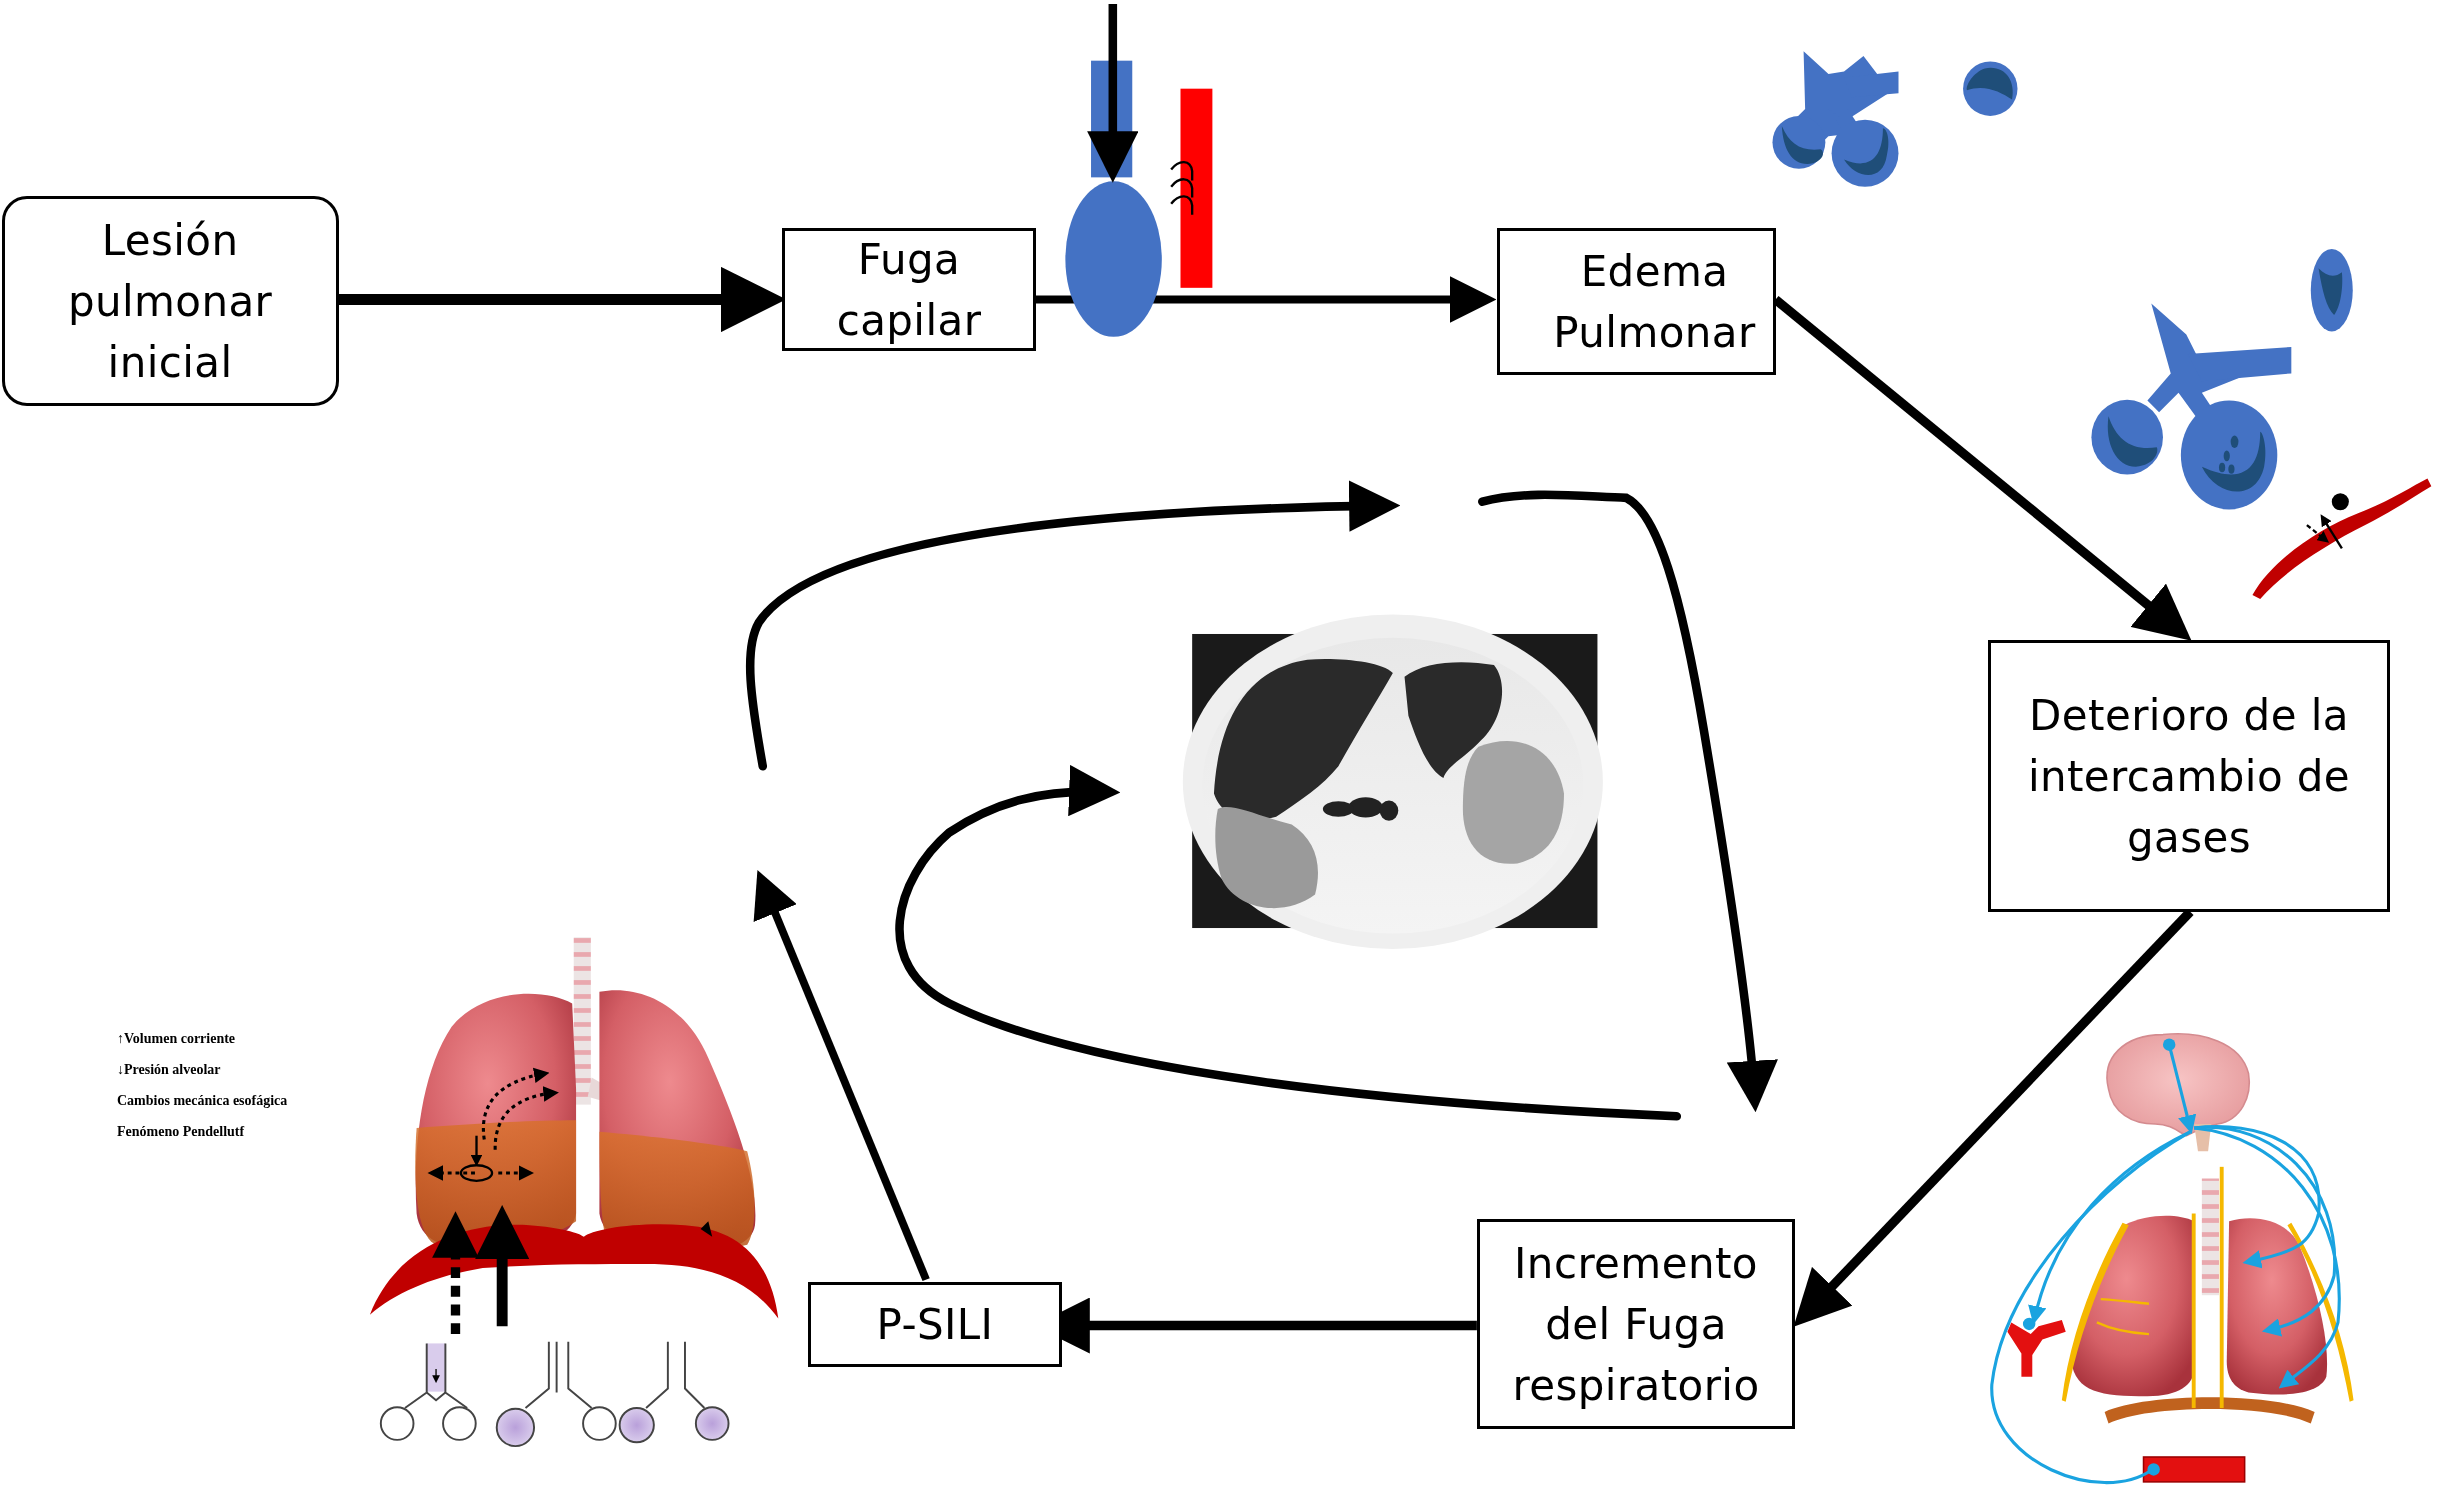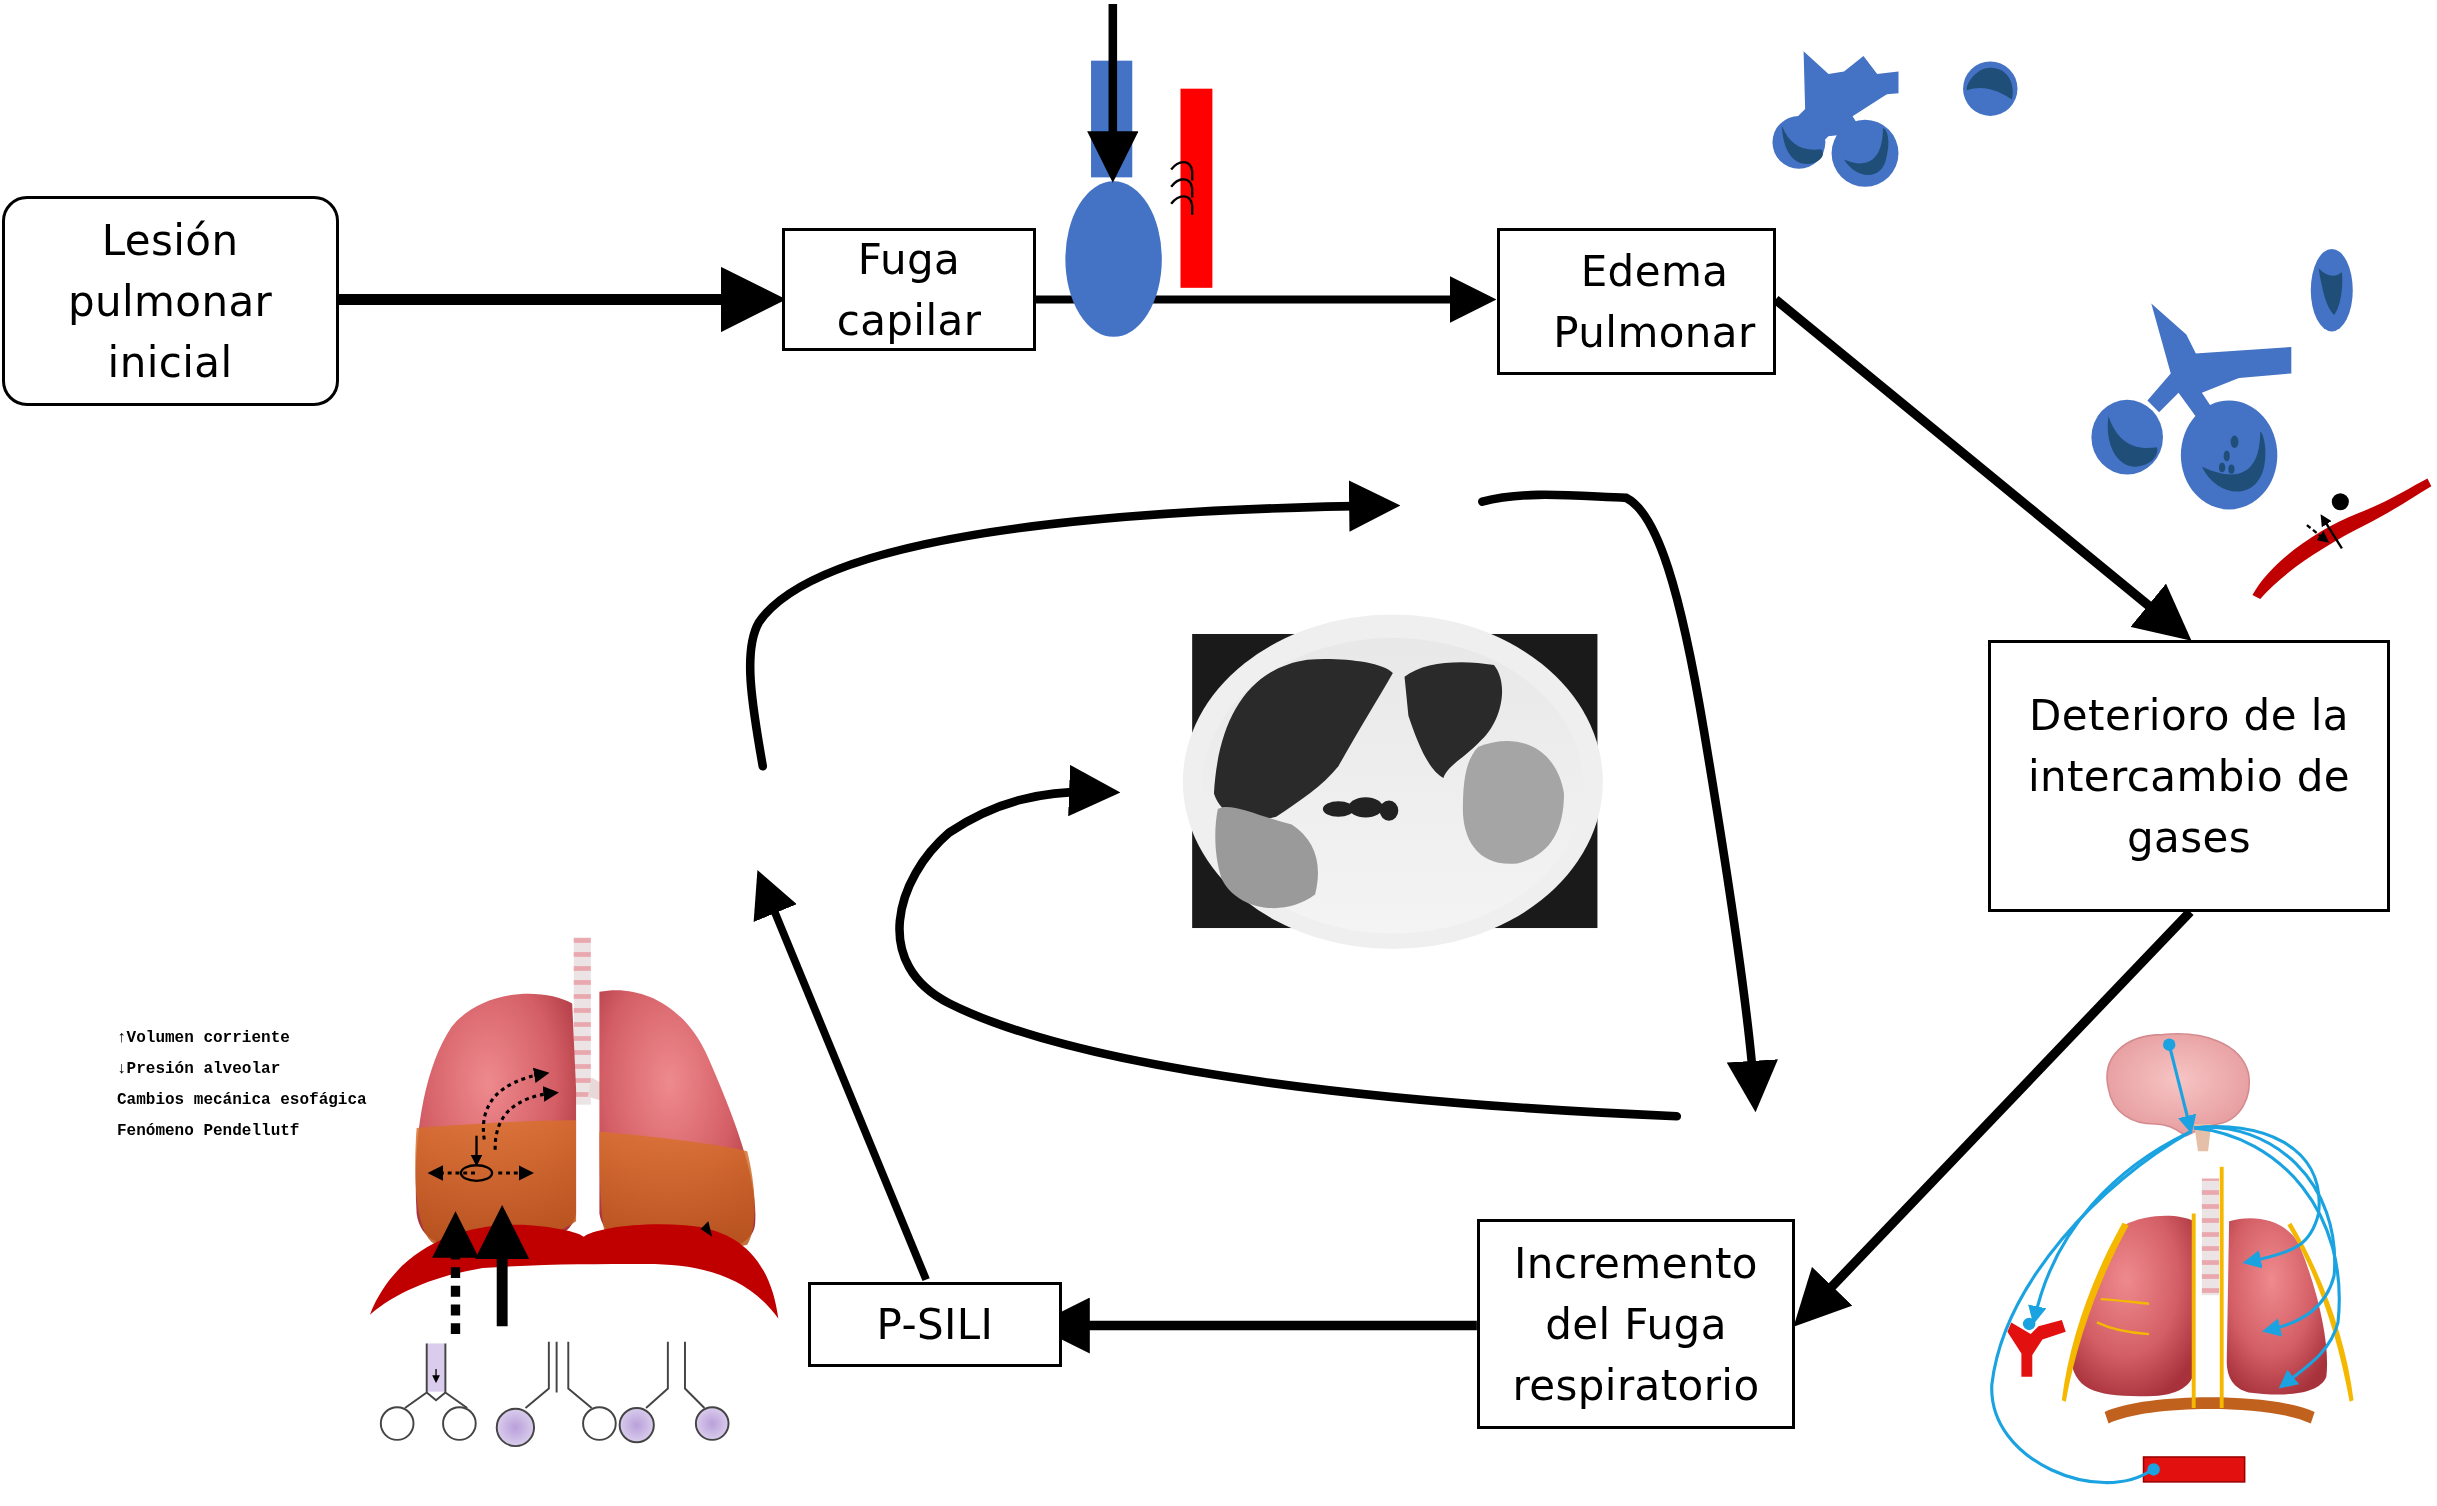--- a/index.html
+++ b/index.html
@@ -3,22 +3,22 @@
 <meta charset="utf-8">
 <style>
   html, body { margin:0; padding:0; background:#ffffff; }
   body { width:2438px; height:1506px; position:relative; overflow:hidden;
          font-family: "DejaVu Sans", "Liberation Sans", sans-serif; }
   #stage { position:absolute; left:0; top:0; width:2438px; height:1506px; }
   .box { position:absolute; background:#fff; border:3.1px solid #000; box-sizing:border-box;
          display:flex; align-items:center; justify-content:center; text-align:center;
          color:#000; font-size:42px; line-height:61px; letter-spacing:0.4px; }
   .box span { display:block; }
-  .notes { position:absolute; left:117px; top:1023px; font-weight:bold; font-size:16px;
-           line-height:31px; color:#000; font-family:Liberation Mono, monospace; }
+  .notes { position:absolute; left:117px; top:1023px; font-weight:bold; font-size:14px;
+           line-height:31px; color:#000; font-family:Liberation Serif, serif; }
   .notes div { white-space:nowrap; }
 </style>
 </head>
 <body>
 
 <div id="stage">
 
   <svg width="2438" height="1506" viewBox="0 0 3133 1936" style="position:absolute;left:0;top:0">
     <defs>
       <marker id="ah" markerWidth="6" markerHeight="6" refX="4.2" refY="3" orient="auto" markerUnits="strokeWidth">

